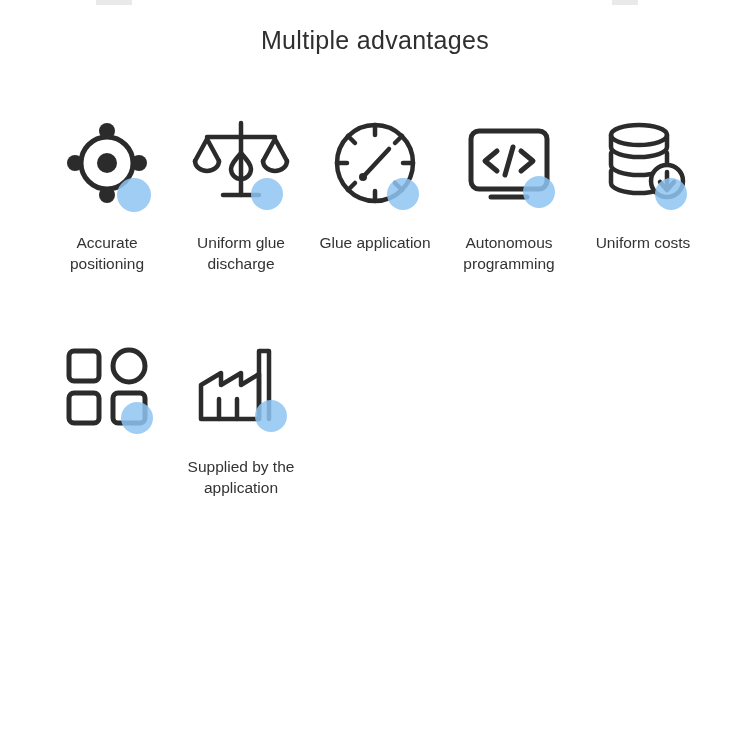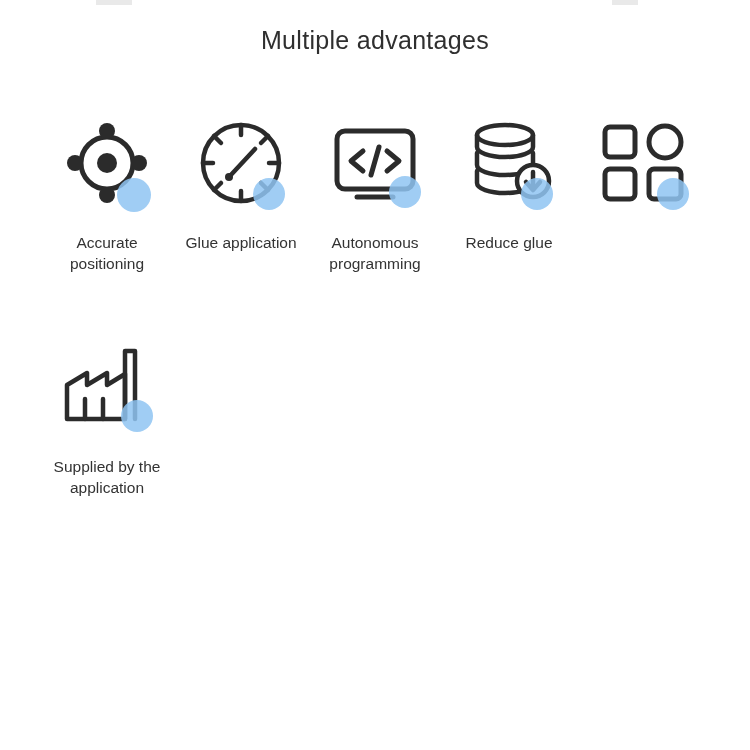--- a/index.html
+++ b/index.html
@@ -115,20 +115,41 @@
             <circle cx="84" cy="48" r="8" fill="#2b2b2b" stroke="none"></circle>
           </g>
         </svg>
       </div>
       <div class="caption">
         <div>Accurate</div>
         <div>positioning</div>
       </div>
     </div>
 
+    <div class="cell">
+      <div class="icon-wrap">
+        <div class="blob" style="width:32px;height:32px;right:18px;bottom:8px;"></div>
+        <svg width="104" height="96" viewBox="0 0 104 96">
+          <g fill="none" stroke="#2b2b2b" stroke-width="4.5" stroke-linecap="round" stroke-linejoin="round">
+            <line x1="52" y1="8" x2="52" y2="80"></line>
+            <line x1="18" y1="22" x2="86" y2="22"></line>
+            <line x1="34" y1="80" x2="70" y2="80"></line>
+            <path d="M6 46 L18 24 L30 46"></path>
+            <path d="M6 46 a12 10 0 0 0 24 0"></path>
+            <path d="M74 46 L86 24 L98 46"></path>
+            <path d="M74 46 a12 10 0 0 0 24 0"></path>
+            <path d="M52 38 c-7 8 -10 12 -10 16 a10 10 0 0 0 20 0 c0 -4 -3 -8 -10 -16 z"></path>
+          </g>
+        </svg>
+      </div>
+      <div class="caption">
+        <div>Uniform glue</div>
+        <div>discharge</div>
+      </div>
+    </div>
 
     <div class="cell">
       <div class="icon-wrap">
         <div class="blob" style="width:32px;height:32px;right:16px;bottom:8px;"></div>
         <svg width="104" height="96" viewBox="0 0 104 96">
           <g fill="none" stroke="#2b2b2b" stroke-width="4.5" stroke-linecap="round" stroke-linejoin="round">
             <circle cx="52" cy="48" r="38"></circle>
             <line x1="52" y1="10" x2="52" y2="20"></line>
             <line x1="52" y1="76" x2="52" y2="86"></line>
             <line x1="14" y1="48" x2="24" y2="48"></line>
@@ -176,21 +197,21 @@
             <path d="M20 20 v12 c0 5.5 12.5 10 28 10 s28 -4.5 28 -10 v-12"></path>
             <path d="M20 38 v12 c0 5.5 12.5 10 28 10 s28 -4.5 28 -10 v-12"></path>
             <path d="M20 56 v12 c0 5.5 12.5 10 28 10 s28 -4.5 28 -10 v-12"></path>
             <circle cx="76" cy="66" r="16" fill="#ffffff"></circle>
             <line x1="76" y1="57" x2="76" y2="74"></line>
             <polyline points="69,67 76,75 83,67"></polyline>
           </g>
         </svg>
       </div>
       <div class="caption">
-        <div>Reduce glue</div>
+        <div>Uniform costs</div>
       </div>
     </div>
 
     <div class="cell">
       <div class="icon-wrap">
         <div class="blob" style="width:32px;height:32px;right:14px;bottom:8px;"></div>
         <svg width="104" height="96" viewBox="0 0 104 96">
           <g fill="none" stroke="#2b2b2b" stroke-width="5" stroke-linecap="round" stroke-linejoin="round">
             <rect x="14" y="12" width="30" height="30" rx="5"></rect>
             <circle cx="74" cy="27" r="16"></circle>

